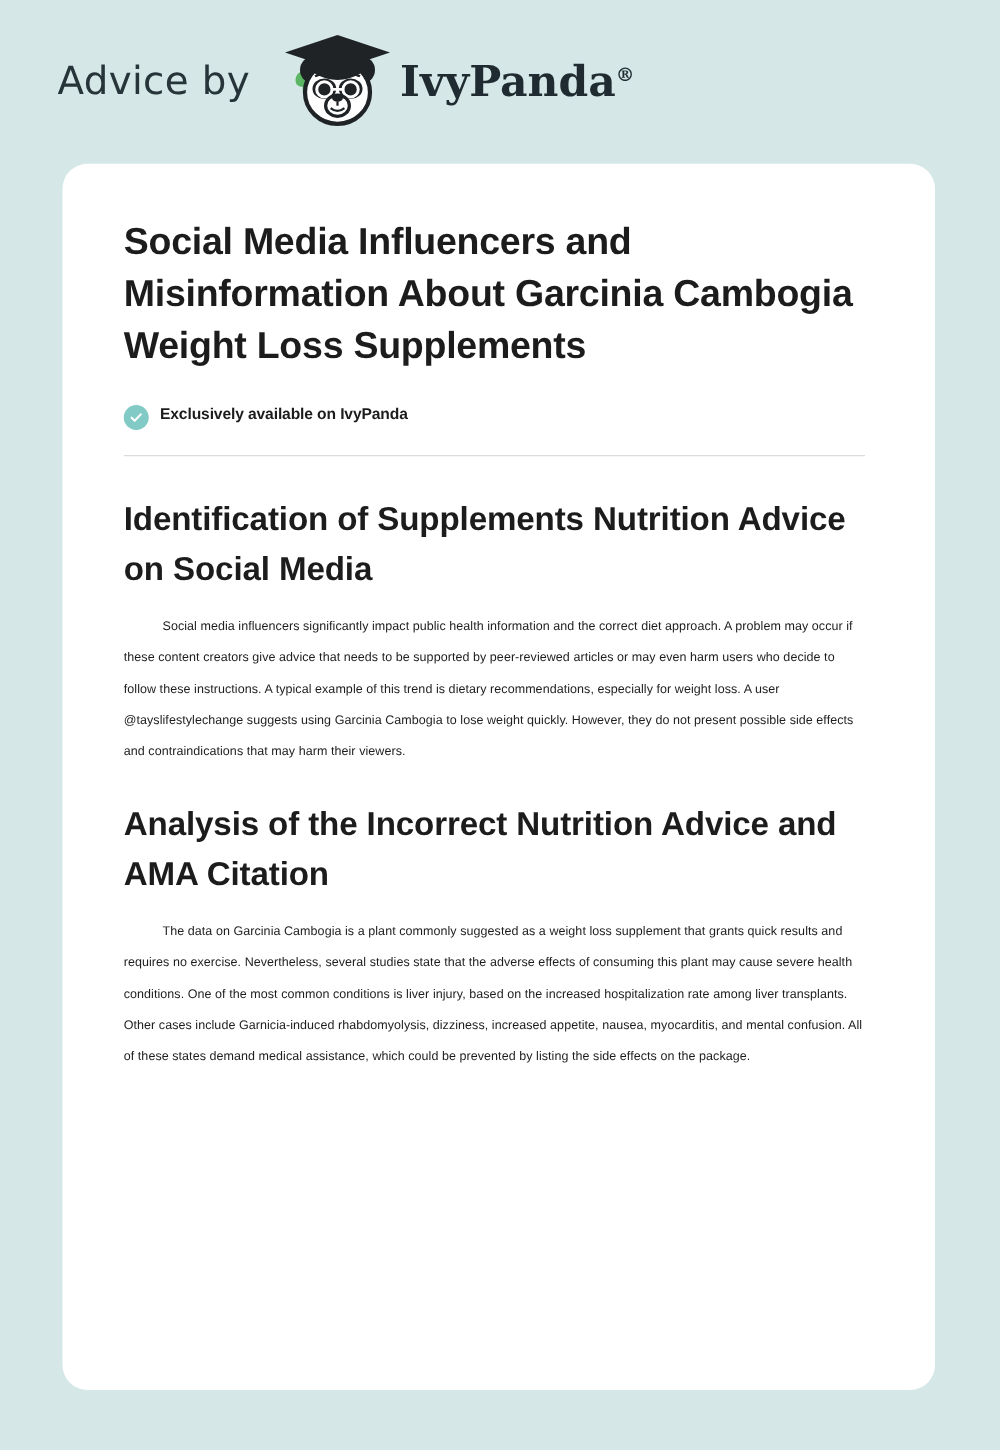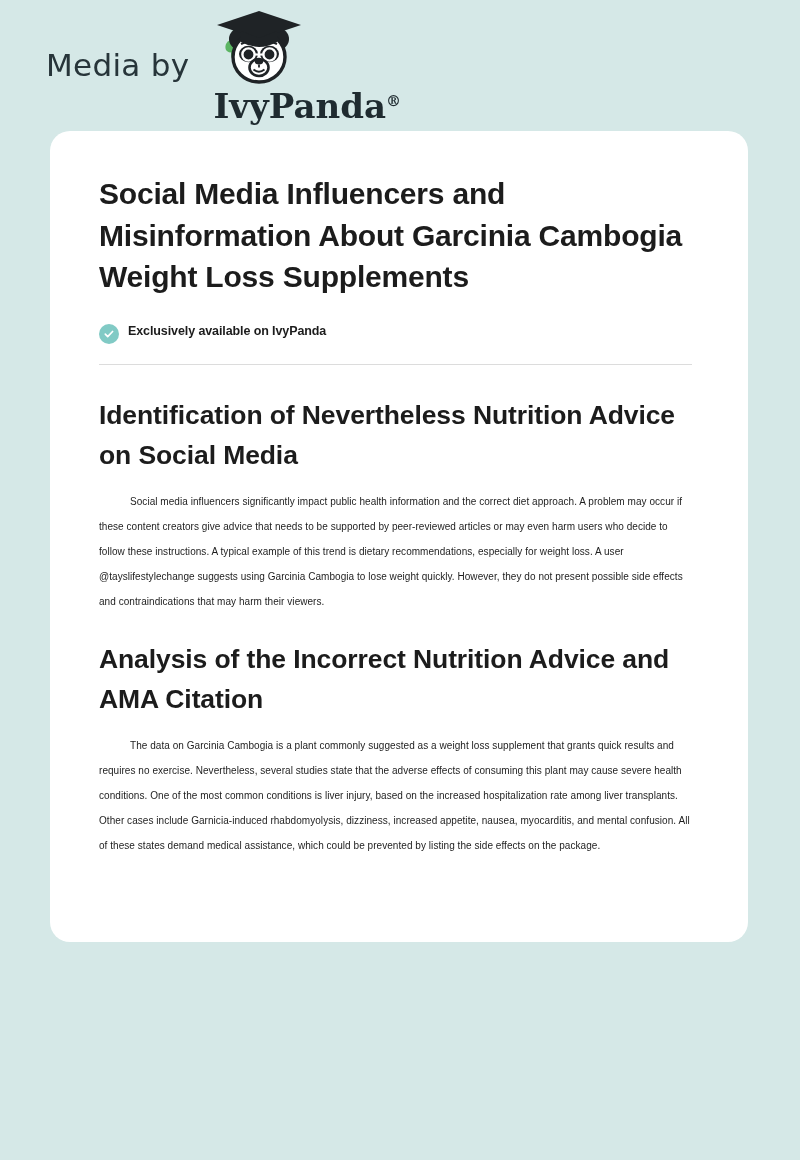--- a/index.html
+++ b/index.html
@@ -27,22 +27,22 @@
     font-family: "DejaVu Sans", sans-serif;
     font-size: 31px;
     font-weight: 400;
     color: #27353a;
     letter-spacing: 0.3px;
     line-height: 1;
     white-space: nowrap;
   }
   .brand-lockup {
     display: flex;
+    align-items: center;
     margin-left: 22px;
-    flex-direction: column;
   }
   .panda-logo {
     width: 96px;
     height: 80px;
     display: block;
     flex: none;
   }
   .brand-word {
     font-family: "DejaVu Serif", serif;
     font-weight: 700;
@@ -60,21 +60,21 @@
     vertical-align: super;
     line-height: 1;
   }
 
   
   .paper-card {
     position: relative;
     margin: 0 52px 0 50px;
     background: #ffffff;
     border-radius: 20px;
-    height: 811px;
+    height: 981px;
     box-sizing: border-box;
     padding: 42px 28px 0 24px;
     overflow: hidden;
   }
   .card-inner {
     padding: 0 28px 0 25px;
   }
 
   .doc-title {
     font-family: "Liberation Sans Narrow", "Liberation Sans", sans-serif;
@@ -139,21 +139,21 @@
     margin: 14px 0 0 0;
     text-indent: 31px;
     text-align: left;
     letter-spacing: 0.05px;
   }
 </style>
 </head>
 <body>
 
 <div class="site-header">
-  <span class="essay-by">Media by</span>
+  <span class="essay-by">Advice by</span>
 
   <div class="brand-lockup">
     <span>
       <svg class="panda-logo" viewBox="0 0 96 80" xmlns="http://www.w3.org/2000/svg" aria-hidden="true">
 
         <path d="M23 14 L23 34" stroke="#5bb563" stroke-width="2.2" fill="none"></path>
 
         <path d="M23 30 C16 31 13 36 15 41 C18 45 23 44 24 38 Z" fill="#5bb563"></path>
         <path d="M24 37 C19 41 19 48 23 52 C27 49 28 42 24 37 Z" fill="#4aa855"></path>
         <path d="M24 44 C20 49 21 56 25 59 C29 55 28 48 24 44 Z" fill="#5bb563"></path>
@@ -195,20 +195,20 @@
       <span class="check-badge">
         <svg width="12" height="12" viewBox="0 0 12 12" xmlns="http://www.w3.org/2000/svg" aria-hidden="true">
           <path d="M2.3 6.2 L4.7 8.6 L9.6 3.5" stroke="#ffffff" stroke-width="1.7" fill="none" stroke-linecap="round" stroke-linejoin="round"></path>
         </svg>
       </span>
       <span class="exclusive-text">Exclusively available on IvyPanda</span>
     </div>
 
     <div class="divider"></div>
 
-    <h2 class="section-heading">Identification of Nevertheless Nutrition Advice on Social Media</h2>
+    <h2 class="section-heading">Identification of Supplements Nutrition Advice on Social Media</h2>
     <p class="body-para">Social media influencers significantly impact public health information and the correct diet approach. A problem may occur if these content creators give advice that needs to be supported by peer-reviewed articles or may even harm users who decide to follow these instructions. A typical example of this trend is dietary recommendations, especially for weight loss. A user @tayslifestylechange suggests using Garcinia Cambogia to lose weight quickly. However, they do not present possible side effects and contraindications that may harm their viewers.</p>
 
     <h2 class="section-heading second">Analysis of the Incorrect Nutrition Advice and AMA Citation</h2>
     <p class="body-para">The data on Garcinia Cambogia is a plant commonly suggested as a weight loss supplement that grants quick results and requires no exercise. Nevertheless, several studies state that the adverse effects of consuming this plant may cause severe health conditions. One of the most common conditions is liver injury, based on the increased hospitalization rate among liver transplants. Other cases include Garnicia-induced rhabdomyolysis, dizziness, increased appetite, nausea, myocarditis, and mental confusion. All of these states demand medical assistance, which could be prevented by listing the side effects on the package.</p>
 
   </div>
 </div>
 
 </body></html>

